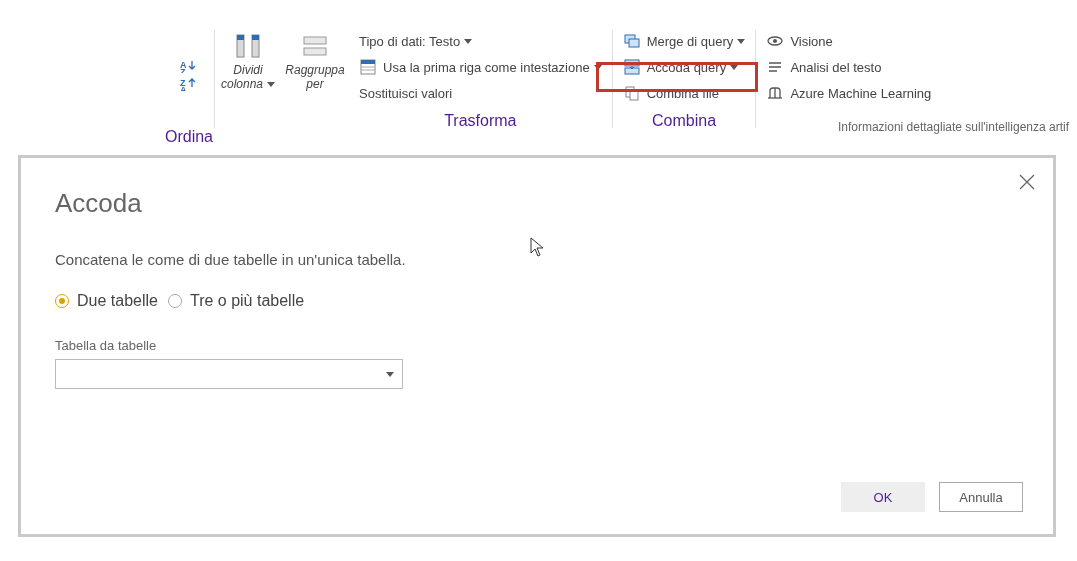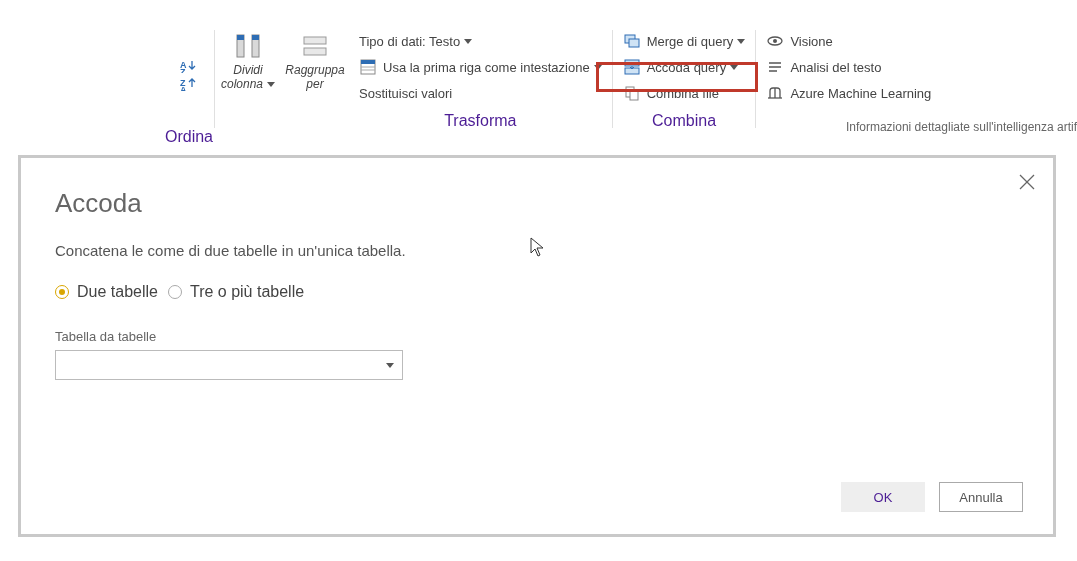--- a/index.html
+++ b/index.html
@@ -103,21 +103,21 @@
       width: 1038px;
       height: 382px;
       border: 3px solid #c9c9c9;
       background: #fff;
       padding: 30px 34px 22px 34px;
     }
     .dialog-title {
       font-size: 26px;
       font-weight: 400;
       color: #666;
-      margin-bottom: 23px;
+      margin-bottom: 32px;
     }
     .dialog-desc {
       font-size: 15px;
       color: #555;
       margin-bottom: 24px;
     }
     .radio-row {
       display:flex; gap:10px; align-items:center;
       margin-bottom: 28px;
     }
@@ -153,21 +153,21 @@
       width:20px;height:20px;cursor:pointer;
       color:#666;
     }
     .cursor-arrow {
       position:absolute;
       left: 530px; top: 237px;
       width:16px;height:20px;
       color:#333;
     }
     .ai-label {
-      position:absolute; top: 120px; right:0;
+      position:absolute; top: 120px; right:8px;
       font-size:12px; color:#666;
       white-space: nowrap;
     }
     .word-na { font-size:12px;color:#444;text-align:center;line-height:1.15;}
   </style>
 </head>
 <body>
 
 <div class="ribbon">
 

